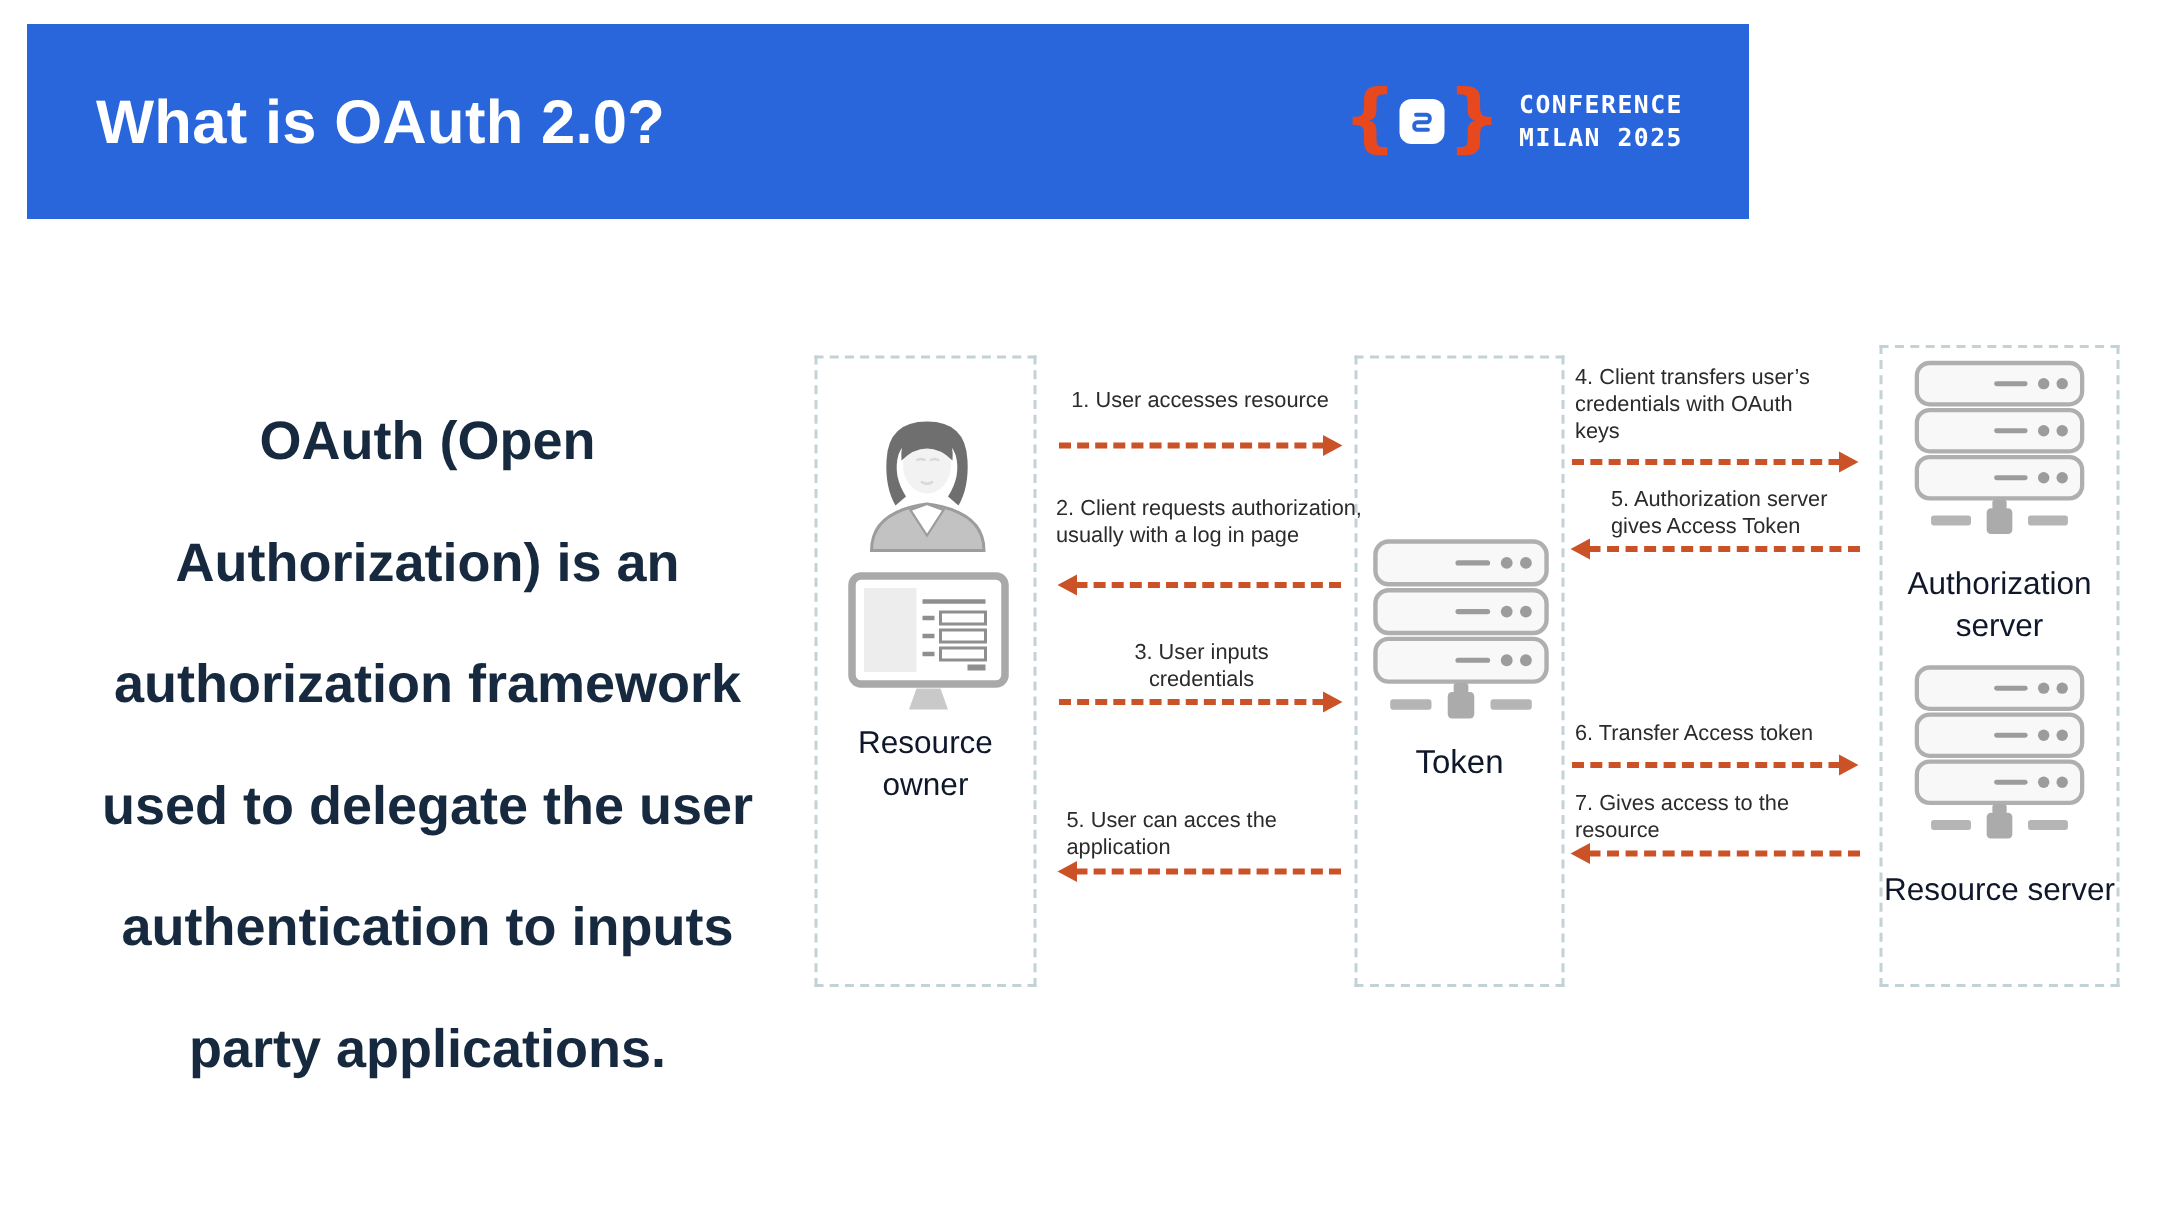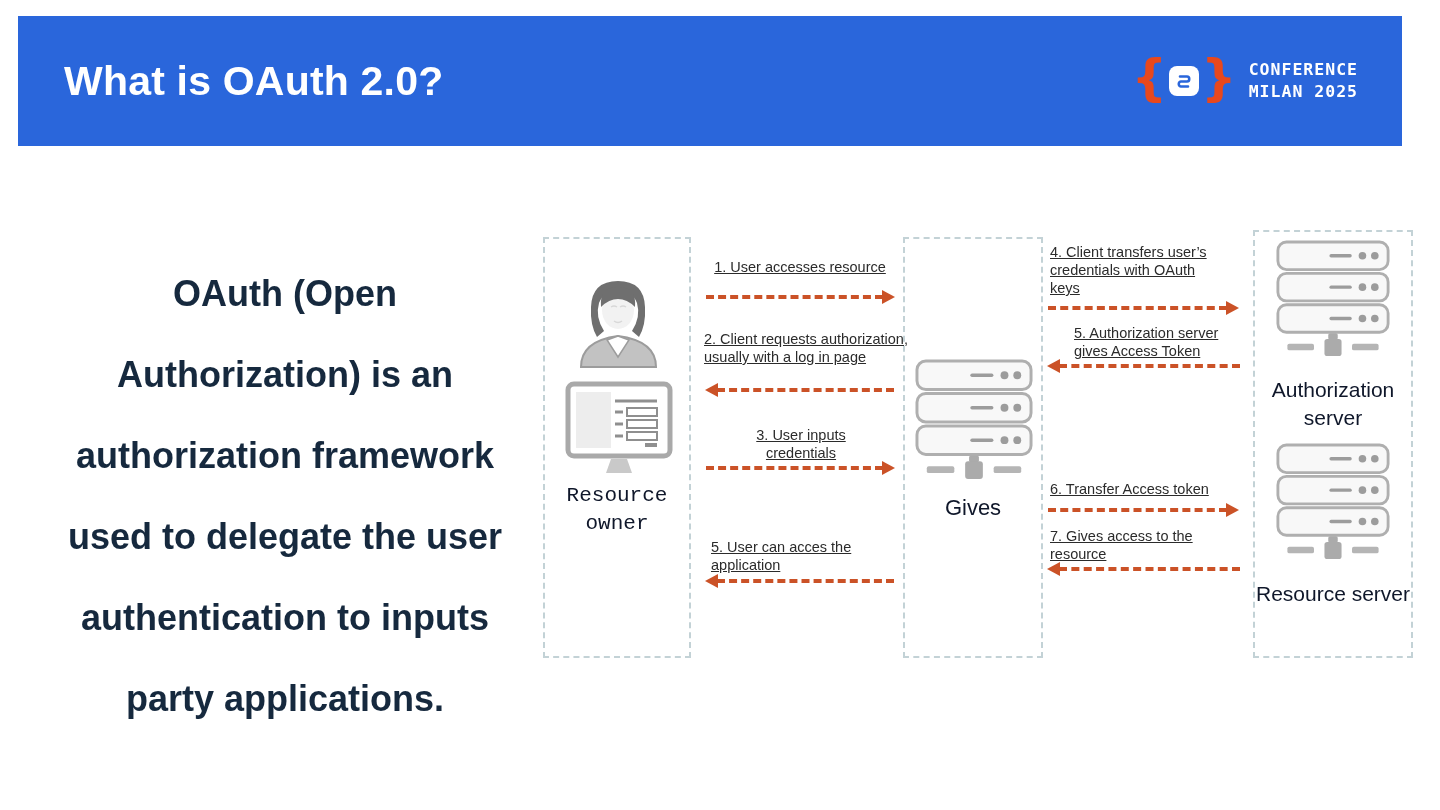--- a/index.html
+++ b/index.html
@@ -2,55 +2,54 @@
 <html><head>
 <meta charset="utf-8">
 <style>
   * { margin:0; padding:0; box-sizing:border-box; }
   html,body { width:1440px; height:810px; background:#ffffff; }
   body { font-family:"Liberation Sans", sans-serif; }
   .slide { position:relative; width:1440px; height:810px; background:#ffffff; overflow:hidden; }
 
   
   .header {
-    position:absolute; left:18px; top:16px; width:1384px; height:130px;
+    position:absolute; left:18px; top:16px; width:1148px; height:130px;
     background:#2A66DB; display:flex; align-items:center; justify-content:space-between;
     padding:0 44px 0 46px;
   }
   .title { color:#ffffff; font-size:41px; font-weight:bold; letter-spacing:0.2px; }
   .logo { display:flex; align-items:center; gap:12px; }
   .logo-mark { display:flex; align-items:center; }
   .brace { color:#E8481D; font-size:50px; font-weight:bold; font-family:"DejaVu Sans", sans-serif; line-height:1; margin-top:-6px; }
   .logo-glyph {
     width:30px; height:30px; background:#ffffff; border-radius:8px;
     display:flex; align-items:center; justify-content:center; margin:0 2px;
   }
   .logo-text { color:#ffffff; font-family:"DejaVu Sans Mono", monospace; font-weight:bold; font-size:16.5px; line-height:22px; letter-spacing:1px; }
 
   
   .intro { position:absolute; left:35px; top:240px; width:500px; text-align:center; }
   .intro-line { font-size:36px; font-weight:bold; color:#16293E; line-height:55px; white-space:nowrap;margin-top:26px; }
 
   
   .panel { position:absolute; border:2px dashed #C3D2D6; background:transparent; }
-  .panel-resource-owner { left:543px; top:237px; width:148px; height:421px;font-family:Liberation Mono, monospace; }
+  .panel-resource-owner { left:543px; top:237px; width:148px; height:421px; }
   .panel-client        { left:903px; top:237px; width:140px; height:421px; }
   .panel-servers       { left:1253px; top:230px; width:160px; height:428px; }
 
   .actor-label {
     position:absolute; left:0; right:0; text-align:center;
     font-size:21px; color:#0f172a; line-height:28px;
   }
   .icon-abs { position:absolute; }
 
   
   .step-label {
     position:absolute; font-size:14.5px; color:#2B2B2B; line-height:18px;
     white-space:pre-line;
-    text-decoration:underline;
   }
   .step-center { text-align:center; }
 
   
   .arrow { position:absolute; height:14px; }
   .arrow .shaft { position:absolute; top:5px; border-top:4.5px dashed #CB5227; }
   .arrow.right .shaft { left:0; right:11px; }
   .arrow.left  .shaft { left:11px; right:0; }
   .arrow .head {
     position:absolute; top:0; width:0; height:0;
@@ -139,21 +138,21 @@
         <circle cx="91" cy="82.5" r="4"></circle>
           <circle cx="104" cy="82.5" r="4"></circle>
       </g>
       <g>
         <rect x="12" y="109" width="28" height="7" rx="2" fill="#B5B5B5"></rect>
         <rect x="80" y="109" width="28" height="7" rx="2" fill="#B5B5B5"></rect>
         <rect x="55" y="98" width="10" height="7" rx="2" fill="#ABABAB"></rect>
         <rect x="51" y="104" width="18" height="18" rx="3" fill="#ABABAB"></rect>
       </g>
     </svg>
-    <div class="actor-label" style="top:255px;font-size:22px">Gives</div>
+    <div class="actor-label" style="top:255px;font-size:22px">Token</div>
   </div>
 
   <div class="panel panel-servers">
     <svg class="icon-abs" style="left:21px;top:8px" width="114" height="118" viewBox="0 0 120 124">
       <g stroke="#AFAFAF" stroke-width="3" fill="#F8F8F8">
         <rect x="2" y="2" width="116" height="29" rx="9"></rect>
         <rect x="2" y="35" width="116" height="29" rx="9"></rect>
         <rect x="2" y="68" width="116" height="29" rx="9"></rect>
       </g>
       <g stroke="#9C9C9C" stroke-width="3.5" stroke-linecap="round">

